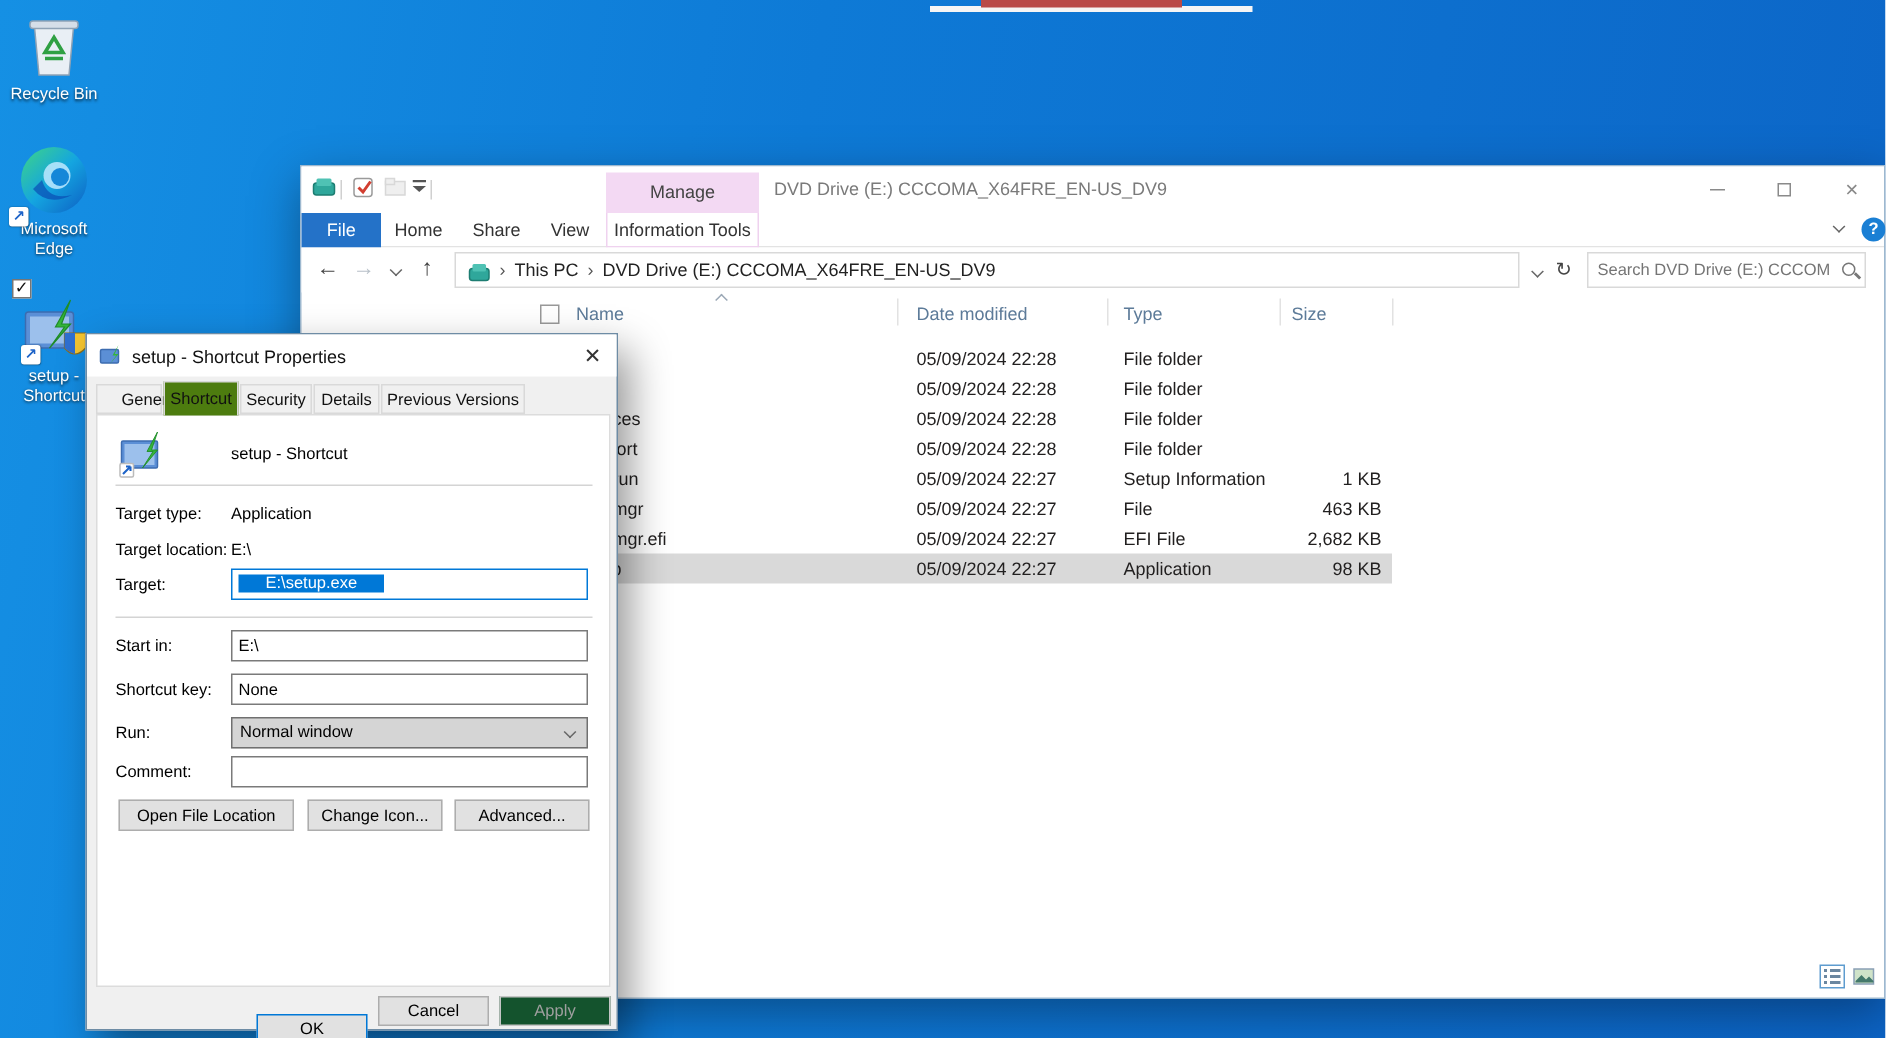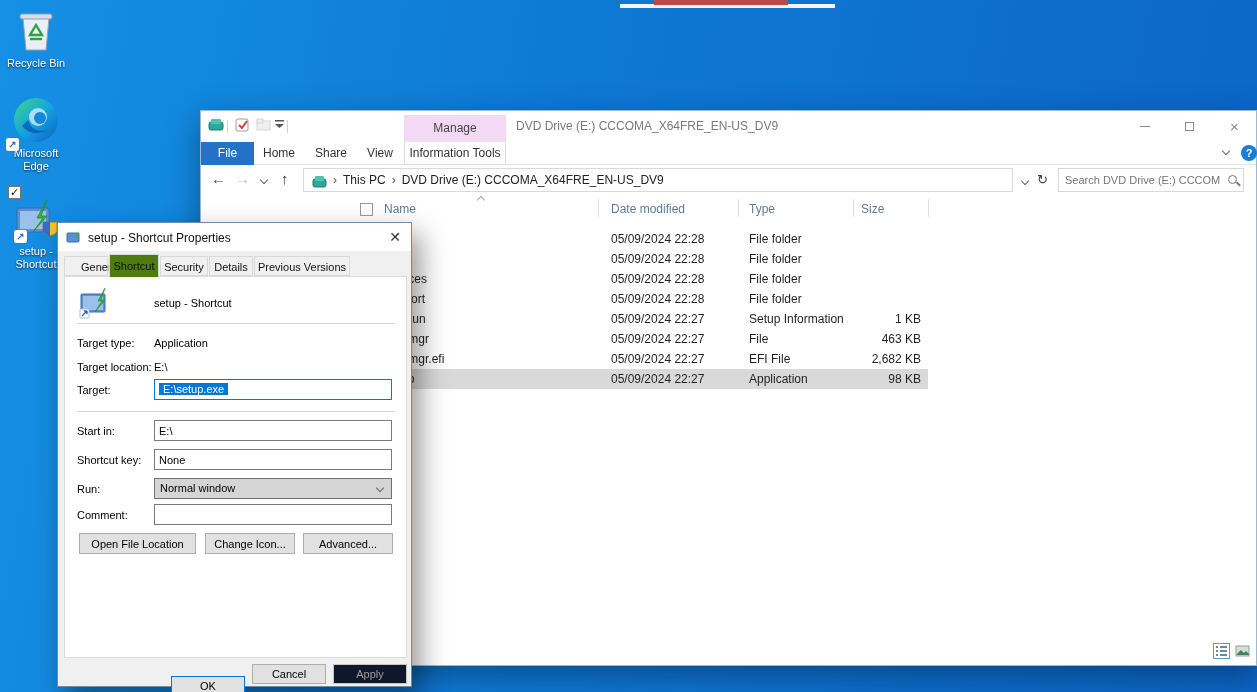--- a/index.html
+++ b/index.html
@@ -63,21 +63,21 @@
   .dtab.active { top:31px; height:23px; line-height:23px; background:#4d7c0f; border-bottom:none; z-index:2; }
   .dpage { position:absolute; left:6px; top:53px; width:343px; height:382px; background:#fff; border:1px solid #dcdcdc; }
   .flabel { position:absolute; left:12px; font-size:11px; color:#000; }
   .fvalue { position:absolute; left:89px; font-size:11px; color:#000; }
   .dinput { position:absolute; left:89px; width:238px; height:21px; border:1px solid #7a7a7a; background:#fff;
     font-size:11px; font-family:inherit; padding:0 4px; color:#000; outline:none; }
   .dhr { position:absolute; left:12px; width:318px; height:1px; background:#d4d4d4; }
   .combo { position:absolute; left:89px; width:238px; height:21px; border:1px solid #707070; background:#d5d5d5; line-height:19px; padding-left:5px; }
   .dbtn { position:absolute; height:21px; background:#e1e1e1; border:1px solid #adadad; font-size:11px;
     font-family:inherit; color:#000; }
-  .textsel { background:#0078d7; color:#fff; padding:0 4px; }
+  .textsel { background:#0078d7; color:#fff; padding:0 18px; }
   .footer-btn { position:absolute; top:441px; width:74px; height:20px; }
 </style>
 </head>
 <body>
 
 <div id="screen">
 
   <div class="abs" style="left:620px;top:4px;width:215px;height:4px;background:#f5f5f5;"></div>
   <div class="abs" style="left:654px;top:0;width:134px;height:5px;background:#b94a48;"></div>
 
@@ -327,16 +327,16 @@
       <span class="flabel" style="top:232px;">Comment:</span>
       <input class="dinput" style="top: 227px;" value="">
 
       <button class="dbtn" style="left:14px;top:256px;width:117px;">Open File Location</button>
       <button class="dbtn" style="left:140px;top:256px;width:90px;">Change Icon...</button>
       <button class="dbtn" style="left:238px;top:256px;width:90px;">Advanced...</button>
     </div>
 
     <button class="dbtn footer-btn" style="left:113px;border:1px solid #0078d7;margin-top:12px;">OK</button>
     <button class="dbtn footer-btn" style="left:194px;">Cancel</button>
-    <button class="dbtn footer-btn" style="left:275px;color:#9f9f9f;border-color:#c5c5c5;background:#0f172a;">Apply</button>
+    <button class="dbtn footer-btn" style="left:275px;color:#9f9f9f;border-color:#c5c5c5;background:#14532d;">Apply</button>
   </div>
 
 </div>
 
 </body></html>

